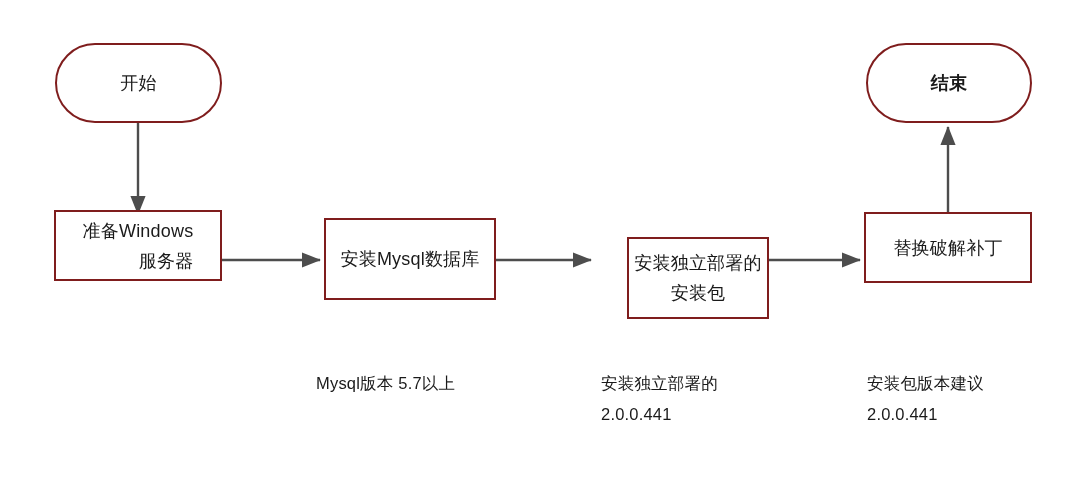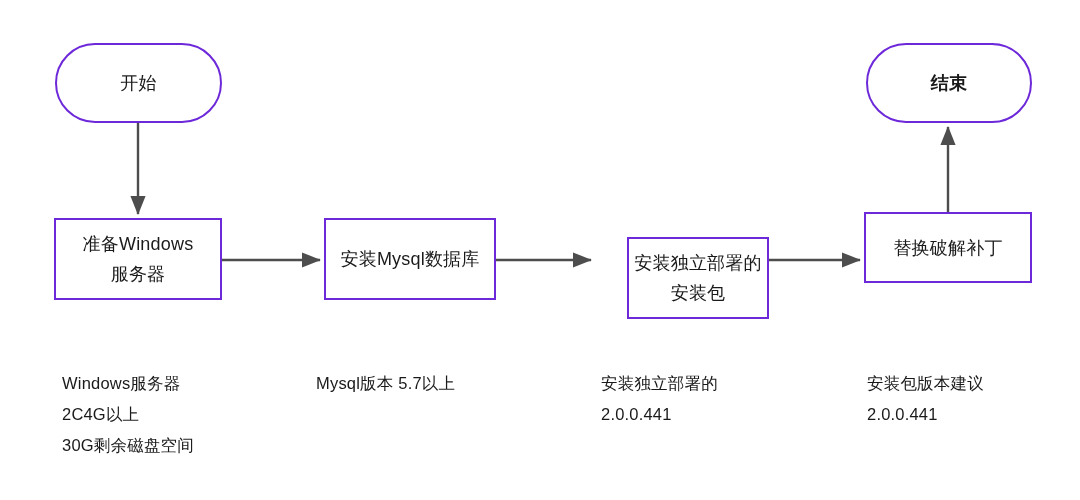--- a/index.html
+++ b/index.html
@@ -25,21 +25,21 @@
     left: 0;
     top: 0;
     width: 1080px;
     height: 500px;
     pointer-events: none;
   }
   .node {
     position: absolute;
     box-sizing: border-box;
     background: #ffffff;
-    border: 2px solid #6d28d9;
+    border: 2px solid #7f1d1d;
     display: flex;
     align-items: center;
     justify-content: center;
     text-align: center;
     font-size: 18px;
     line-height: 30px;
     color: #1a1a1a;
     letter-spacing: 0.2px;
     white-space: pre-line;
   }
@@ -89,21 +89,21 @@
 
     <g>
       <line x1="948" y1="218" x2="948" y2="127" stroke="#4d4d4d" stroke-width="2.4" marker-end="url(#arrowhead)"></line>
     </g>
   </svg>
 
   <div class="node terminal" style="left:55px; top:43px; width:167px; height:80px;">
     <span>开始</span>
   </div>
 
-  <div class="node process" style="left:54px; top:218px; width:168px; height:82px;">
+  <div class="node process" style="left:54px; top:210px; width:168px; height:71px;text-align:right;">
     <span>准备Windows
 服务器</span>
   </div>
 
   <div class="node process" style="left:324px; top:218px; width:172px; height:82px;">
     <span>安装Mysql数据库</span>
   </div>
 
   <div class="node process" style="left:627px; top:218px; width:142px; height:82px;margin-top:19px;">
     <span>安装独立部署的
@@ -111,23 +111,20 @@
   </div>
 
   <div class="node process" style="left:864px; top:212px; width:168px; height:71px;">
     <span>替换破解补丁</span>
   </div>
 
   <div class="node terminal" style="left:866px; top:43px; width:166px; height:80px;font-weight:bold;">
     <span>结束</span>
   </div>
 
-  <div class="caption" style="left:62px; top:368px;">Windows服务器
-2C4G以上
-30G剩余磁盘空间</div>
 
   <div class="caption" style="left:316px; top:368px;">Mysql版本 5.7以上</div>
 
   <div class="caption" style="left:601px; top:368px;">安装独立部署的
 2.0.0.441</div>
 
   <div class="caption" style="left:867px; top:368px;">安装包版本建议
 2.0.0.441</div>
 
 </div>

